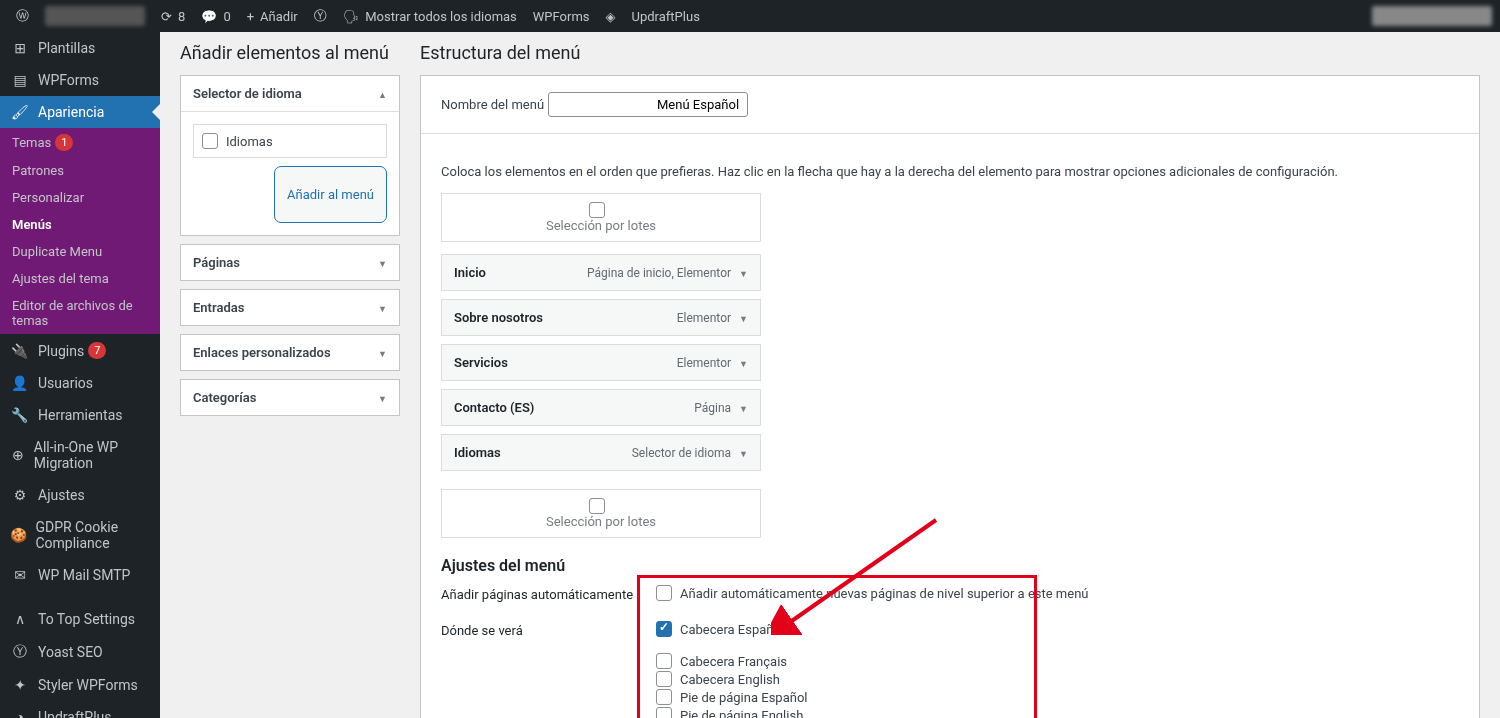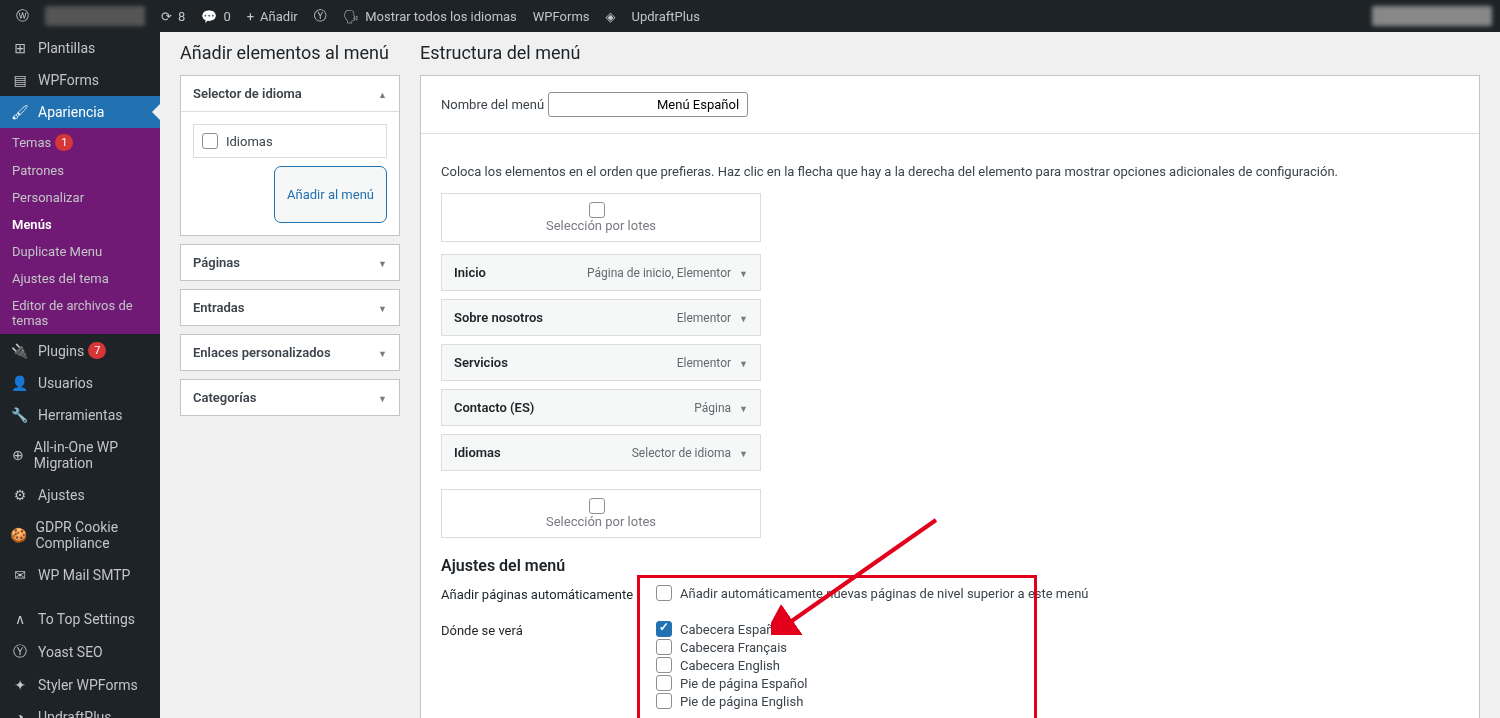--- a/index.html
+++ b/index.html
@@ -279,21 +279,21 @@
               <div class="settings-val">
                 <label class="chk-line">
                       <input type="checkbox" class="wp-checkbox" style="">
                       <span>Añadir automáticamente nuevas páginas de nivel superior a este menú</span>
                     </label>
               </div>
             </div>
             <div class="settings-row">
               <div class="settings-label">Dónde se verá</div>
               <div class="settings-val" id="locations-container">
-                    <label class="chk-line" style="margin-bottom: 2px;">
+                    <label class="chk-line" style="margin-bottom: 16px;">
                       <input type="checkbox" class="wp-checkbox" checked="" style="">
                       <span>Cabecera Español</span>
                     </label>
                     <label class="chk-line" style="margin-bottom: 2px;">
                       <input type="checkbox" class="wp-checkbox" style="">
                       <span>Cabecera Français</span>
                     </label>
                     <label class="chk-line" style="margin-bottom: 2px; align-items: flex-end;">
                       <input type="checkbox" class="wp-checkbox" style="">
                       <span>Cabecera English</span>

